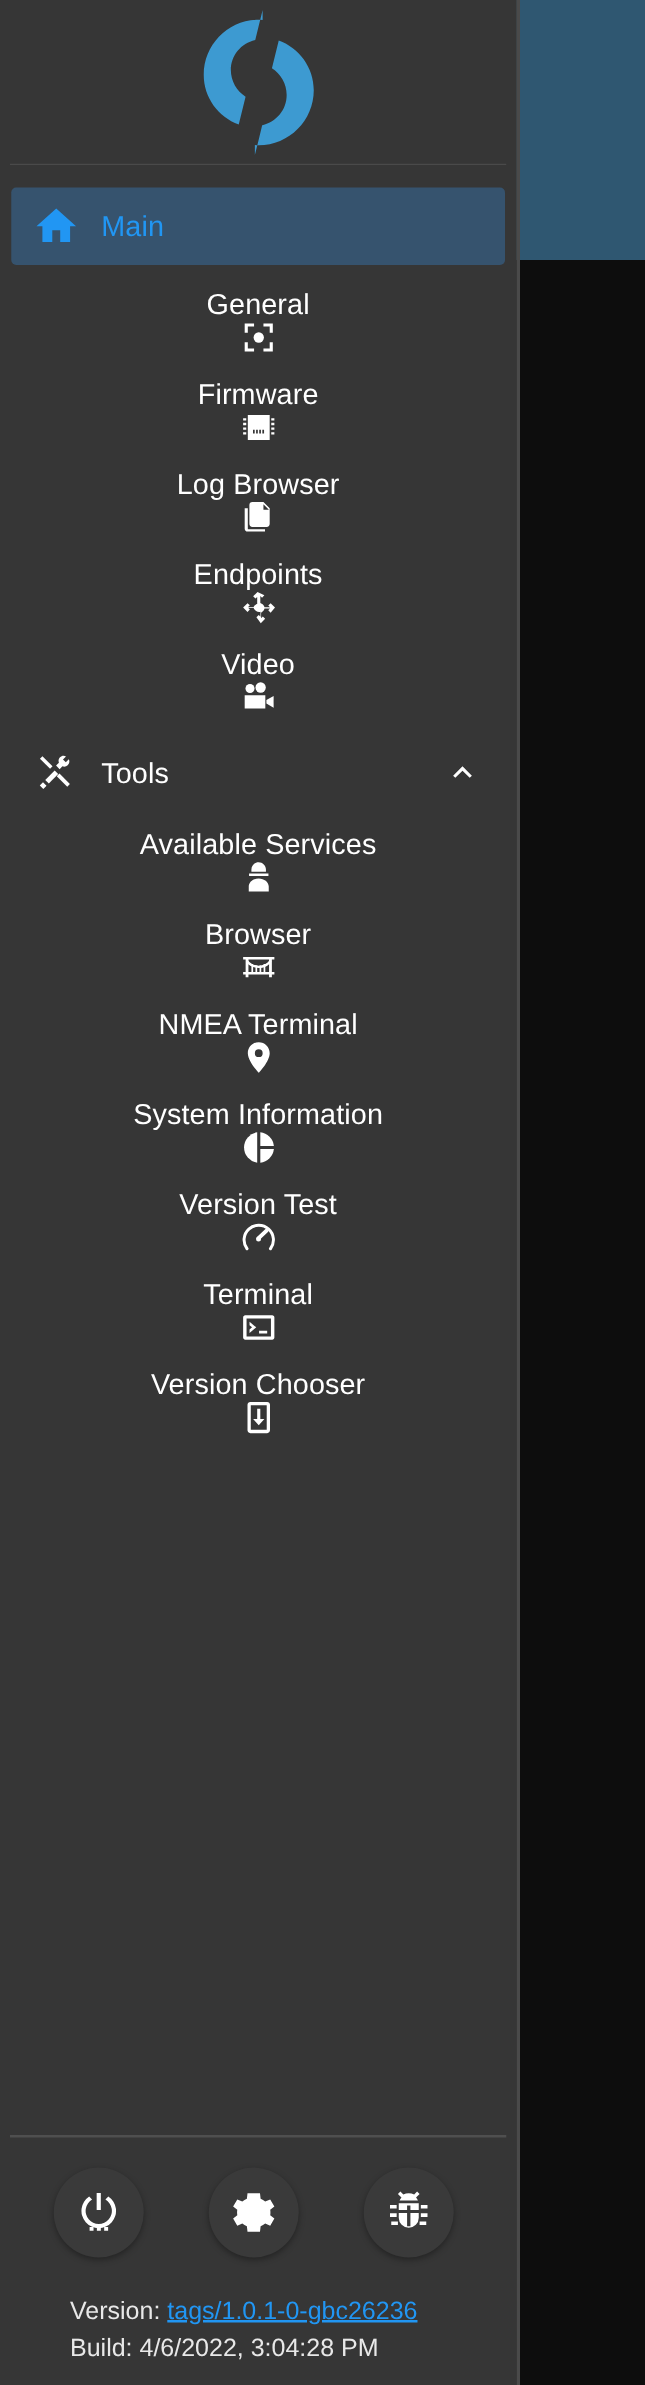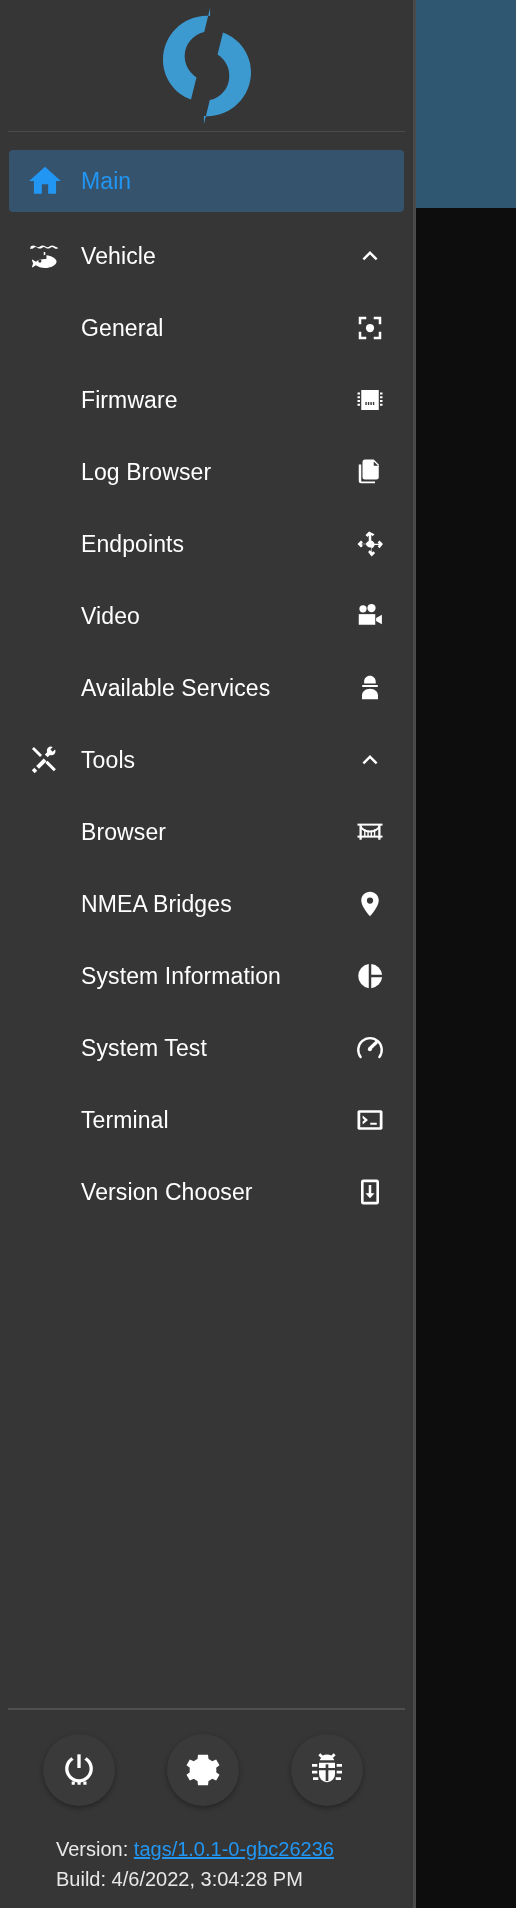--- a/index.html
+++ b/index.html
@@ -46,21 +46,21 @@
     flex:1 1 auto; font-size:23px; color:#ffffff; letter-spacing:.1px; line-height:1;
     white-space:nowrap;
   }
   .nav-item.active .label { color:#2196f3; }
   .nav-item .right-icon {
     width:68px; min-width:68px; display:flex; align-items:center; justify-content:center;
     color:#ffffff;
   }
   .nav-item.group .label { }
   .nav-item.sub .left-icon { width:72px; min-width:72px; }
-  .nav-item.sub { margin-top:20px; margin-bottom:20px; }
+  .nav-item.sub { margin-top:20px; margin-bottom:20px;flex-direction:column; }
   .nav-item.group { margin-top:16px; margin-bottom:16px; }
   .nav-item.active { margin-top:10px; margin-bottom:18px; height:62px; }
 
   svg { display:block; }
   .ic20 { width:30px; height:30px; }
   .ic22 { width:34px; height:34px; }
   .ic-chev { width:30px; height:30px; }
   .ic-home { width:38px; height:38px; }
 
   
@@ -109,35 +109,20 @@
       <div class="nav-item active">
         <span class="left-icon">
           <svg class="ic-home" viewBox="0 0 24 24" fill="currentColor">
               <path d="M10 20v-6h4v6h5v-8h3L12 3 2 12h3v8z"></path>
             </svg>
         </span>
         <span class="label">Main</span>
         <span class="right-icon"></span>
       </div>
 
-      <div class="nav-item group">
-        <span class="left-icon">
-          <svg class="ic22" viewBox="0 0 24 24" fill="currentColor">
-            <path d="M2 5.2c1.3-.9 2.2-.9 3.4 0 1.2.9 2.1.9 3.3 0 1.2-.9 2.2-.9 3.4 0 1.2.9 2.1.9 3.3 0 1.2-.9 2.2-.9 3.4 0 .7.5 1.3.7 2 .6l.2 1.1c-1 .2-1.9-.1-2.8-.8-.9-.7-1.5-.7-2.4 0-1.2.9-2.2.9-3.4 0-.9-.7-1.5-.7-2.4 0-1.2.9-2.2.9-3.4 0-.9-.7-1.5-.7-2.4 0-.9.7-1.8 1-2.8.8z"></path>
-            <path d="M12.2 9.2v2.1c-.4 0-.7.1-1.1.1v-2.2z"></path>
-            <path d="M13 11.4c3.6.3 6.3 2 7 3.8.2.5.2 1 0 1.5-.8 1.9-3.9 3.7-8 3.7-2.6 0-4.9-.8-6.4-1.9l-2.3 1.5c-.3.2-.6-.1-.5-.4l.8-2.3-.8-2.3c-.1-.3.2-.6.5-.4l2.3 1.5c1.5-1.1 3.8-1.9 6.4-1.9.3 0 .7 0 1 .1zm-4.6 3.1a1.1 1.1 0 1 0 0 2.2 1.1 1.1 0 0 0 0-2.2z"></path>
-          </svg>
-        </span>
-        <span class="label">Vehicle</span>
-        <span class="right-icon">
-          <svg class="ic-chev" viewBox="0 0 24 24" fill="currentColor">
-              <path d="M7.4 15.4 12 10.8l4.6 4.6L18 14l-6-6-6 6z"></path>
-            </svg>
-        </span>
-      </div>
 
       <div class="nav-item sub">
         <span class="left-icon"></span>
         <span class="label">General</span>
         <span class="right-icon">
           <svg class="ic20" viewBox="0 0 24 24" fill="currentColor">
             <path d="M3 3h6v2H5v4H3zm12 0h6v6h-2V5h-4zM3 15h2v4h4v2H3zm16 0h2v6h-6v-2h4z"></path>
             <circle cx="12" cy="12" r="3.3"></circle>
           </svg>
         </span>
@@ -179,31 +164,20 @@
 
       <div class="nav-item sub">
         <span class="left-icon"></span>
         <span class="label">Video</span>
         <span class="right-icon">
           <svg class="ic20" viewBox="0 0 24 24" fill="currentColor">
             <circle cx="6.4" cy="6.2" r="2.9"></circle>
             <circle cx="13.2" cy="5.6" r="3.3"></circle>
             <path d="M3 10.5h13.2V19H3z"></path>
             <path d="M16.9 13.6 21.5 11v7.5l-4.6-2.6z"></path>
-          </svg>
-        </span>
-      </div>
-
-      <div class="nav-item sub">
-        <span class="left-icon"></span>
-        <span class="label">Available Services</span>
-        <span class="right-icon">
-          <svg class="ic20" viewBox="0 0 24 24" fill="currentColor">
-            <path d="M11.9 2.2c-2.6 0-4.6 2.1-4.6 4.7v1.4h9.3V6.9c0-2.6-2.1-4.7-4.7-4.7zM5.8 9.5h12.4v1.6H5.8z"></path>
-            <path d="M12 12.6c-3.5 0-6.4 2.3-6.4 5.2v3.2h12.8V17.8c0-2.9-2.9-5.2-6.4-5.2z"></path>
           </svg>
         </span>
       </div>
 
       <div class="nav-item group">
         <span class="left-icon">
           <svg class="ic22" viewBox="0 0 24 24" fill="currentColor">
             <path d="M16.1 2.5c-1.5 0-2.8 1.3-2.8 2.9 0 .4.1.8.2 1.1l-1.6 1.6 2 2 1.6-1.6c.3.1.7.2 1 .2 1.6 0 2.9-1.3 2.9-2.9 0-.5-.1-.9-.3-1.3l-1.7 1.7-1.6-1.6 1.7-1.7c-.4-.2-.9-.4-1.4-.4z"></path>
             <path d="m2.8 4.2 1.4-1.4 5.7 5.7-1.4 1.4z"></path>
             <path d="m11.1 10.9 2 2L7.8 18.2 5.8 16.2z"></path>
@@ -214,36 +188,47 @@
         <span class="label">Tools</span>
         <span class="right-icon">
           <svg class="ic-chev" viewBox="0 0 24 24" fill="currentColor">
               <path d="M7.4 15.4 12 10.8l4.6 4.6L18 14l-6-6-6 6z"></path>
             </svg>
         </span>
       </div>
 
       <div class="nav-item sub">
         <span class="left-icon"></span>
+        <span class="label">Available Services</span>
+        <span class="right-icon">
+          <svg class="ic20" viewBox="0 0 24 24" fill="currentColor">
+            <path d="M11.9 2.2c-2.6 0-4.6 2.1-4.6 4.7v1.4h9.3V6.9c0-2.6-2.1-4.7-4.7-4.7zM5.8 9.5h12.4v1.6H5.8z"></path>
+            <path d="M12 12.6c-3.5 0-6.4 2.3-6.4 5.2v3.2h12.8V17.8c0-2.9-2.9-5.2-6.4-5.2z"></path>
+          </svg>
+        </span>
+      </div>
+
+      <div class="nav-item sub">
+        <span class="left-icon"></span>
         <span class="label">Browser</span>
         <span class="right-icon">
           <svg class="ic20" viewBox="0 0 24 24" fill="currentColor">
             <path d="M3.6 5.8h1.8v12.4H3.6zm15 0h1.8v12.4h-1.8z"></path>
             <path d="M2 5.3h20v1.6H2z"></path>
             <path d="M5 7.2C8 12 16 12 19 7.2l1.2.9c-3.5 5.6-12.9 5.6-16.4 0z"></path>
             <path d="M2 14.9h20v1.6H2z"></path>
             <path d="M7.3 9.8h1.1v5.4H7.3zm2.6.9h1.1v4.5h-1.1zm2.6 0h1.1v4.5h-1.1zm2.6-.9h1.1v5.4h-1.1z"></path>
           </svg>
         </span>
       </div>
 
 
       <div class="nav-item sub">
         <span class="left-icon"></span>
-        <span class="label">NMEA Bridges</span>
+        <span class="label">NMEA Terminal</span>
         <span class="right-icon">
           <svg class="ic20" viewBox="0 0 24 24" fill="currentColor">
             <path d="M12 2.2c-3.9 0-7 3.1-7 7 0 5.2 7 12.6 7 12.6s7-7.4 7-12.6c0-3.9-3.1-7-7-7zm0 9.5a2.5 2.5 0 1 1 0-5 2.5 2.5 0 0 1 0 5z"></path>
           </svg>
         </span>
       </div>
 
       <div class="nav-item sub">
         <span class="left-icon"></span>
         <span class="label">System Information</span>
@@ -251,21 +236,21 @@
           <svg class="ic20" viewBox="0 0 24 24" fill="currentColor">
             <path d="M11 2.3A9.8 9.8 0 0 0 11 21.7z"></path>
             <path d="M13 2.3V11h8.7A9.8 9.8 0 0 0 13 2.3z"></path>
             <path d="M13 13v8.7A9.8 9.8 0 0 0 21.7 13z"></path>
           </svg>
         </span>
       </div>
 
       <div class="nav-item sub">
         <span class="left-icon"></span>
-        <span class="label">System Test</span>
+        <span class="label">Version Test</span>
         <span class="right-icon">
           <svg class="ic20" viewBox="0 0 24 24" fill="none" stroke="currentColor" stroke-width="1.9">
             <path d="M4.5 19.2A9.4 9.4 0 1 1 19.5 19.2" stroke-linecap="round"></path>
             <path d="M11.9 12.4 17 7.6" stroke-linecap="round" stroke-width="2.6"></path>
             <circle cx="11.9" cy="12.9" r="1.6" fill="currentColor" stroke="none"></circle>
           </svg>
         </span>
       </div>
 
       <div class="nav-item sub">

